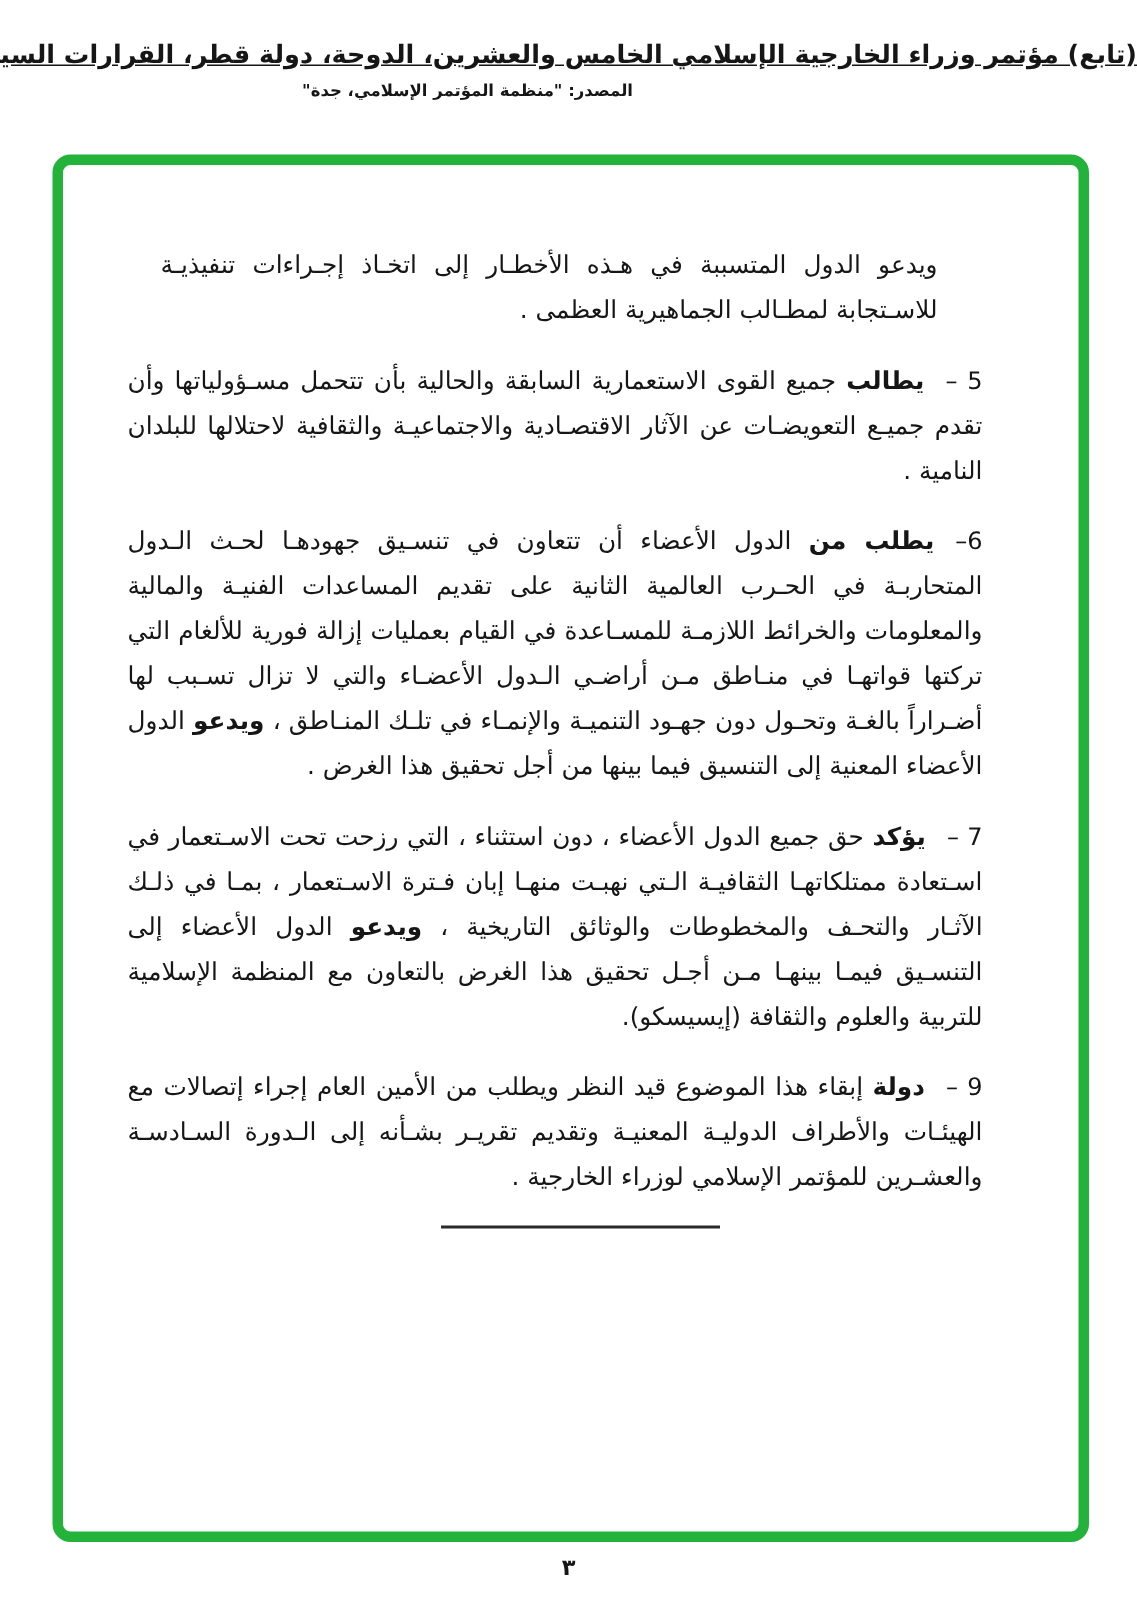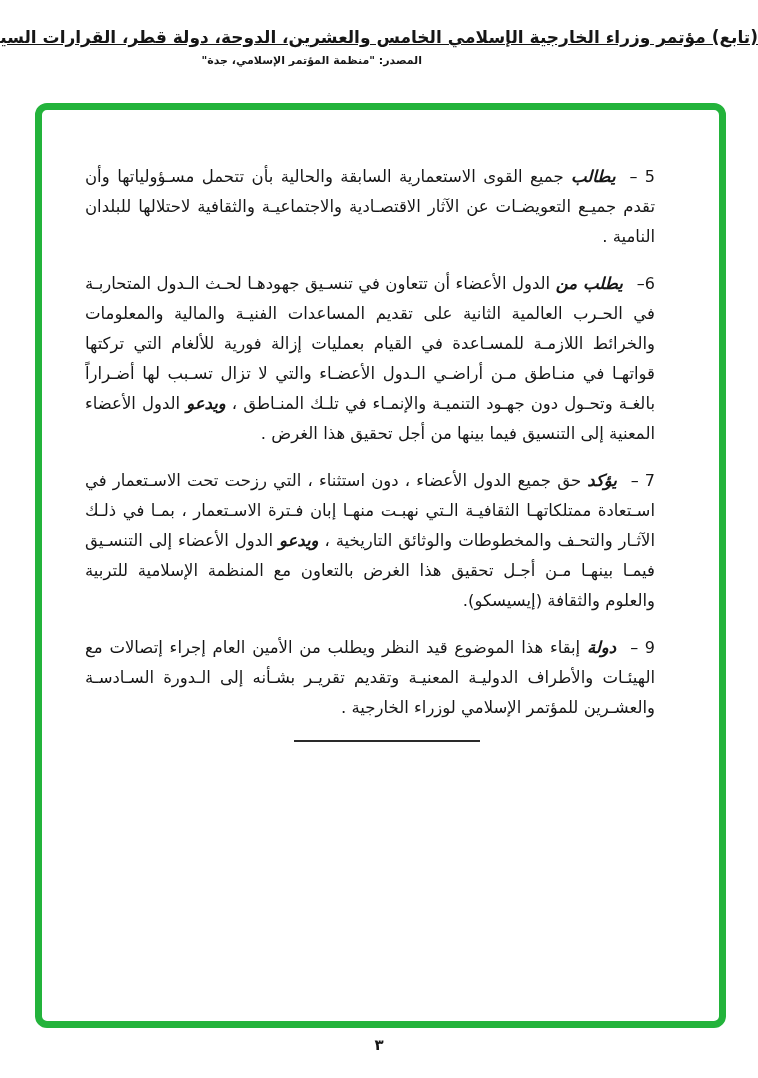--- a/index.html
+++ b/index.html
@@ -47,21 +47,21 @@
     line-height: 30px;
     text-align: justify;
     margin: 0 0 17px 0;
   }
   .intro { margin: 0 30px 17px 22px; }
   .marker {
     display: inline;
     margin-left: 14px;
     font-size: 16px;
   }
-  .kw { font-weight: bold; font-style: italic; }
+  .kw { font-weight: bold; }
 
   .end-rule {
     width: 186px; height: 2px;
     background: #2a2a2a;
     margin: 10px 175px 0 auto;
   }
 
   
   .pagenum {
     position: absolute;
@@ -73,20 +73,21 @@
 </head>
 <body>
 
 <header class="hdr">
   <div class="hdr-line1">(تابع) مؤتمر وزراء الخارجية الإسلامي الخامس والعشرين، الدوحة، دولة قطر، القرارات السياسية، القرار الرقم ٢٥/٣٢-س</div>
   <div class="hdr-line2">المصدر:  "منظمة المؤتمر الإسلامي، جدة"</div>
 </header>
 
 <div class="frame" style="border-color: rgb(35, 179, 59);">
 
+  <p class="para intro">ويدعو الدول المتسببة في هـذه الأخطـار إلى اتخـاذ إجـراءات تنفيذيـة للاسـتجابة لمطـالب الجماهيرية العظمى .</p>
 
   <p class="para"><span class="marker">5 –</span><span class="kw">يطالب</span> <span>جميع القوى الاستعمارية السابقة والحالية بأن تتحمل مسـؤولياتها وأن تقدم جميـع التعويضـات عن الآثار الاقتصـادية والاجتماعيـة والثقافية لاحتلالها للبلدان النامية .</span> <span class="kw"></span> <span></span></p>
 
   <p class="para"><span class="marker">6–</span><span class="kw">يطلب من</span> <span>الدول الأعضاء أن تتعاون في تنسـيق جهودهـا لحـث الـدول المتحاربـة في الحـرب العالمية الثانية على تقديم المساعدات الفنيـة والمالية والمعلومات والخرائط اللازمـة للمسـاعدة في القيام بعمليات إزالة فورية للألغام التي تركتها قواتهـا في منـاطق مـن أراضـي الـدول الأعضـاء والتي لا تزال تسـبب لها أضـراراً بالغـة وتحـول دون جهـود التنميـة والإنمـاء في تلـك المنـاطق ،</span> <span class="kw">ويدعو</span> <span>الدول الأعضاء المعنية إلى التنسيق فيما بينها من أجل تحقيق هذا الغرض .</span></p>
 
   <p class="para"><span class="marker">7 –</span><span class="kw">يؤكد</span> <span>حق جميع الدول الأعضاء ، دون استثناء ، التي رزحت تحت الاسـتعمار في اسـتعادة ممتلكاتهـا الثقافيـة الـتي نهبـت منهـا إبان فـترة الاسـتعمار ، بمـا في ذلـك الآثـار والتحـف والمخطوطات والوثائق التاريخية ،</span> <span class="kw">ويدعو</span> <span>الدول الأعضاء إلى التنسـيق فيمـا بينهـا مـن أجـل تحقيق هذا الغرض بالتعاون مع المنظمة الإسلامية للتربية والعلوم والثقافة (إيسيسكو).</span></p>
 
 
   <p class="para"><span class="marker">9 –</span><span class="kw">دولة</span> <span>إبقاء هذا الموضوع قيد النظر ويطلب من الأمين العام إجراء إتصالات مع الهيئـات والأطراف الدوليـة المعنيـة وتقديم تقريـر بشـأنه إلى الـدورة السـادسـة والعشـرين للمؤتمر الإسلامي لوزراء الخارجية .</span> <span class="kw"></span> <span></span></p>
 

